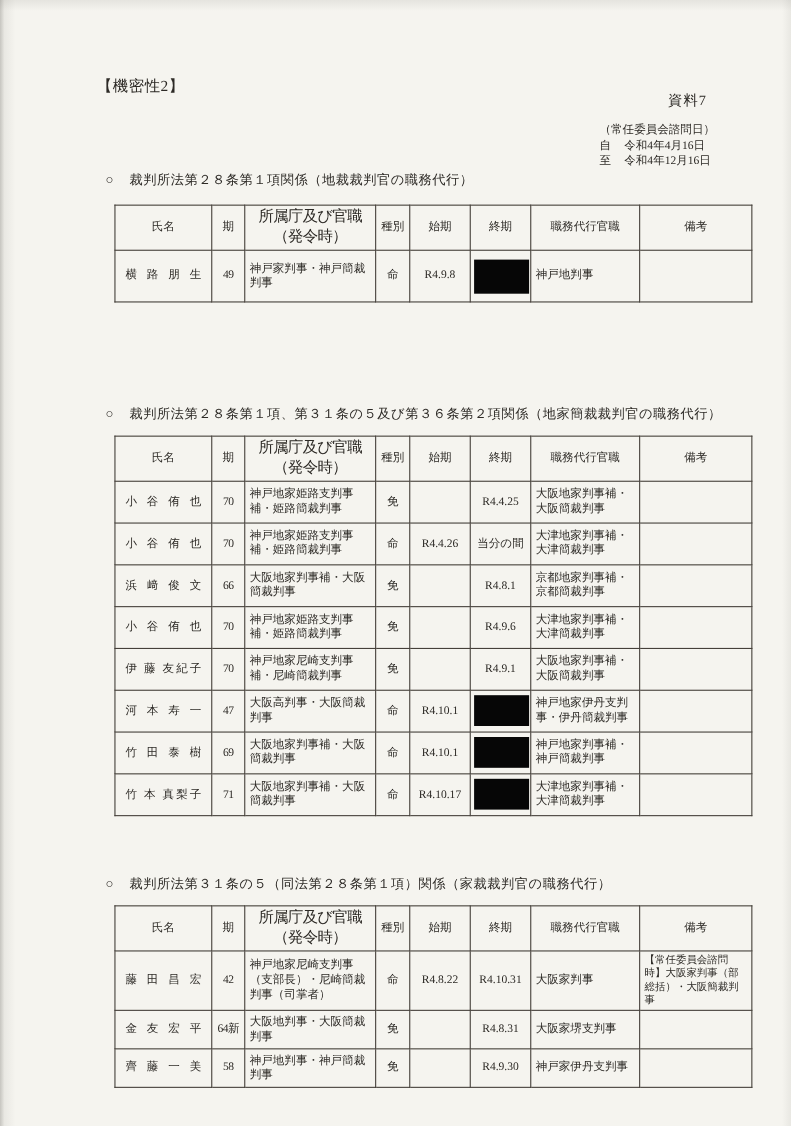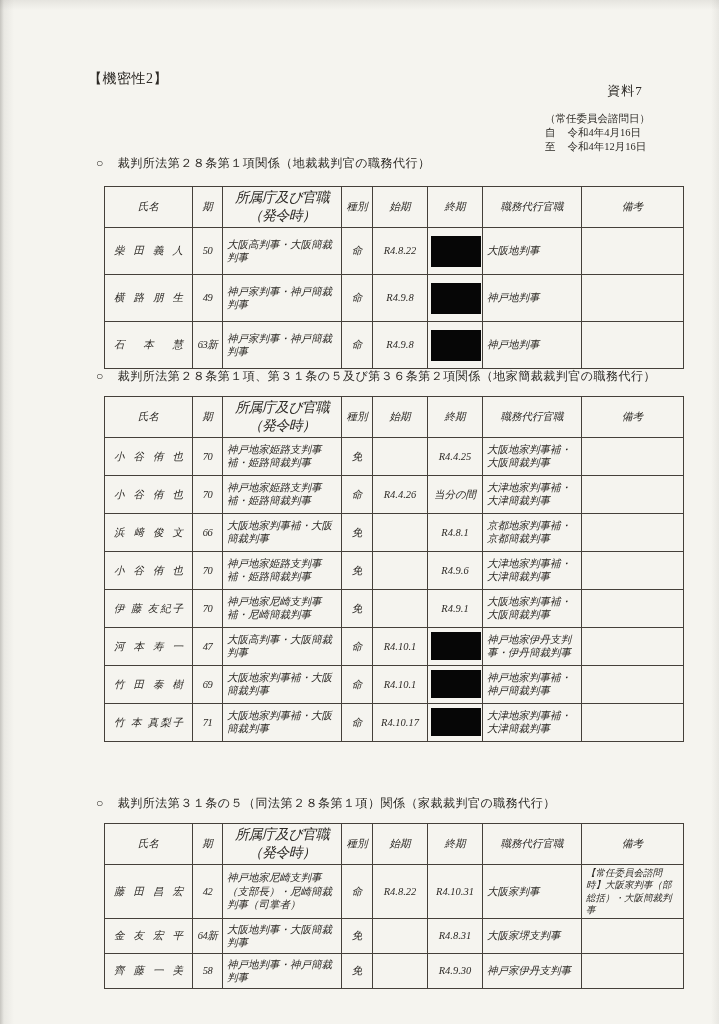--- a/index.html
+++ b/index.html
@@ -37,21 +37,20 @@
   .section-title{
     position:absolute;left:96px;top:0;
     font-size:12px;letter-spacing:.5px;white-space:nowrap;
   }
   .section-title .marker{margin-right:14px;font-size:12px;}
   table{
     position:absolute;left:104px;
     border-collapse:collapse;table-layout:fixed;
     width:579px;
     background:transparent;
-    font-style:italic;
   }
   th,td{
     border:1px solid #45403a;
     padding:2px 3px;
     font-size:10.5px;
     line-height:1.28;
     vertical-align:middle;
     font-weight:normal;
     overflow:hidden;
   }
@@ -109,46 +108,22 @@
           <th class="c-post">所属庁及び官職（発令時）</th>
           <th class="c-kind">種別</th>
           <th class="c-start">始期</th>
           <th class="c-end">終期</th>
           <th class="c-acting">職務代行官職</th>
           <th class="c-note">備考</th>
         </tr>
       </thead>
       <tbody>
           <tr>
-            <td class="c-name">柴 田 義 人</td>
-            <td class="c-term">50</td>
-            <td class="c-post">大阪高判事・大阪簡裁判事</td>
-            <td class="c-kind">命</td>
-            <td class="c-start">R4.8.22</td>
-            <td class="c-end">
-              <div class="redaction" style="background: rgb(6, 6, 6);"></div>
-            </td>
-            <td class="c-acting">大阪地判事</td>
-            <td class="c-note"></td>
-          </tr>
-          <tr>
             <td class="c-name">横 路 朋 生</td>
             <td class="c-term">49</td>
-            <td class="c-post">神戸家判事・神戸簡裁判事</td>
-            <td class="c-kind">命</td>
-            <td class="c-start">R4.9.8</td>
-            <td class="c-end">
-              <div class="redaction" style="background: rgb(6, 6, 6);"></div>
-            </td>
-            <td class="c-acting">神戸地判事</td>
-            <td class="c-note"></td>
-          </tr>
-          <tr>
-            <td class="c-name">石 本 慧</td>
-            <td class="c-term">63新</td>
             <td class="c-post">神戸家判事・神戸簡裁判事</td>
             <td class="c-kind">命</td>
             <td class="c-start">R4.9.8</td>
             <td class="c-end">
               <div class="redaction" style="background: rgb(6, 6, 6);"></div>
             </td>
             <td class="c-acting">神戸地判事</td>
             <td class="c-note"></td>
           </tr>
         </tbody>

